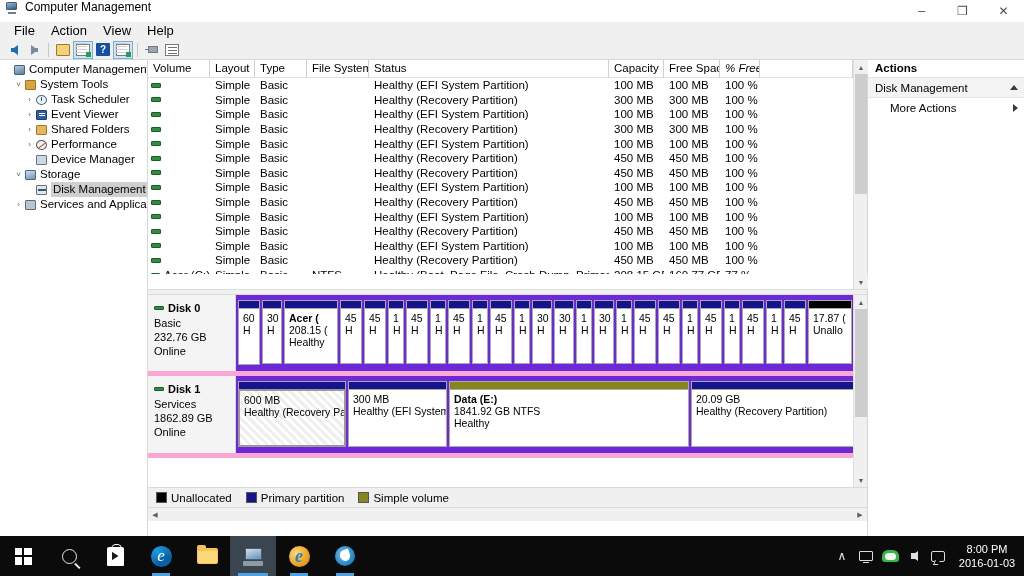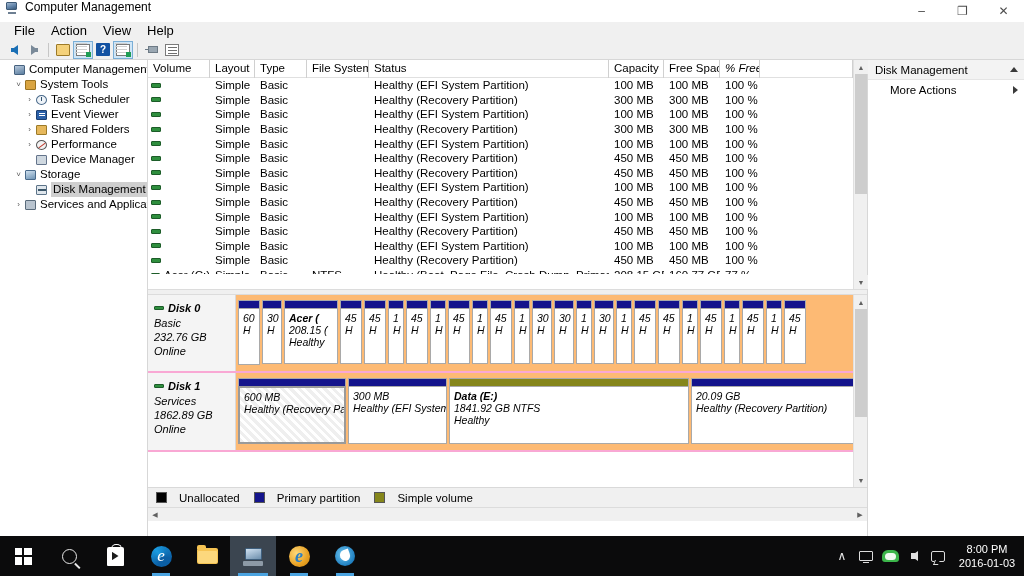--- a/index.html
+++ b/index.html
@@ -133,21 +133,21 @@
   
   .splitter { position:absolute; left:0; top:229px; width:719px; height:6px; background:#f0f0f0;
               border-top:1px solid #dcdcdc; border-bottom:1px solid #dcdcdc; }
 
   
   .gv { position:absolute; left:0; top:235px; width:719px; height:192px; background:#fff; overflow:hidden; }
   .gv-scroll { position:absolute; right:0; top:235px; width:14px; height:192px; background:#f0f0f0; border-left:1px solid #e0e0e0; }
   .gv-scroll .arr { width:14px;height:14px;display:flex;align-items:center;justify-content:center;font-size:7px;color:#606060;}
   .gv-scroll .thumb { position:absolute; left:1px; width:12px; background:#cdcdcd; }
 
-  .disk-block { display:flex; border-bottom:2px solid #f9a8d4; background:#fdba74;font-style:italic; }
+  .disk-block { display:flex; border-bottom:5px solid #f9a8d4; background:#6d28d9; }
   .disk-info {
     width: 88px; flex: 0 0 88px; padding: 6px 4px 4px 6px; background:#f4f4f4;
     border-right: 1px solid #d9d9d9; font-size: 11px; color:#000; line-height: 14px;
   }
   .disk-title { font-weight: bold; display:flex; align-items:center; gap:4px; margin-bottom:1px; }
   .disk-dot { width:10px;height:4px;background:#2f8f3e;border:1px solid #1d5d29;border-radius:1px; display:inline-block;}
   .disk-dot.cd { width:11px;height:6px;background:linear-gradient(#d8dde2,#a9b3bc);border:1px solid #6b7884;border-radius:50% 50% 2px 2px;}
   .parts { flex: 1; padding: 5px 6px 6px 2px; display:flex; gap: 2px; align-items:flex-start; }
   .part { display:flex; flex-direction: column; }
   .part-cap { height: 8px; border: 1px solid #a9a9a9; border-bottom: none; }
@@ -162,21 +162,21 @@
   .part-body b { font-weight: bold; }
   .part-unalloc .part-cap { background: #000; }
 
   
   .legend {
     position:absolute; left:0; top:427px; width:719px; height:20px;
     background:#f0f0f0; border-top:1px solid #d9d9d9;
     display:flex; align-items:center; gap:4px; padding-left:8px; font-size:11.5px; color:#000;
   }
   .legend .sw { width:11px;height:11px;display:inline-block;border:1px solid #555; }
-  .legend .item { display:flex; align-items:center; gap:12px; margin-right:10px;justify-content:center; }
+  .legend .item { display:flex; align-items:center; gap:4px; margin-right:10px;justify-content:center; }
 
   
   .hscroll { position:absolute; left:0; top:447px; width:719px; height:14px; background:#f0f0f0; border-top:1px solid #dcdcdc; }
   .hscroll .arr { position:absolute; top:0; width:14px;height:14px;display:flex;align-items:center;justify-content:center;font-size:7px;color:#606060;}
 
   
   .actions-pane { width: 157px; height: 476px; background:#fff; border-left:1px solid #d7d7d7; }
   .actions-head {
     height: 18px; font-size: 11.5px; font-weight: bold; color:#000; padding: 2px 0 0 7px;
     background:#fff; border-bottom:1px solid #e3e3e3;
@@ -686,20 +686,24 @@
                 <div class="part-body" style="height: 56px;"><span>45</span><br><span>H</span></div>
               </div>
               <div class="part" style="width: 16px;">
                 <div class="part-cap" style="background: rgb(20, 20, 140);"></div>
                 <div class="part-body" style="height: 56px;"><span>1</span><br><span>H</span></div>
               </div>
               <div class="part" style="width: 22px;">
                 <div class="part-cap" style="background: rgb(20, 20, 140);"></div>
                 <div class="part-body" style="height: 56px;"><span>45</span><br><span>H</span></div>
               </div>
+              <div class="part part-unalloc" style="width: 44px;">
+                <div class="part-cap" style="background: rgb(0, 0, 0);"></div>
+                <div class="part-body" style="height: 56px;"><span>17.87 (</span><br><span>Unallo</span></div>
+              </div>
             </div>
           </div>
           <div class="disk-block">
             <div class="disk-info">
               <div class="disk-title">
                 <span class="disk-dot"></span>
                 <span>Disk 1</span>
               </div>
               <div>Services</div>
               <div>1862.89 GB</div>
@@ -746,20 +750,21 @@
           </div>
         </div>
 
       <div class="hscroll">
         <div class="arr" style="left:0">◀</div>
         <div class="arr" style="right:0">▶</div>
       </div>
     </div>
 
     <div class="actions-pane">
+      <div class="actions-head">Actions</div>
       <div class="act-group">
         <span>Disk Management</span>
         <span class="caret-up"></span>
       </div>
       <div class="act-item">
         <span>More Actions</span>
         <span class="caret-right"></span>
       </div>
     </div>
   </div>

